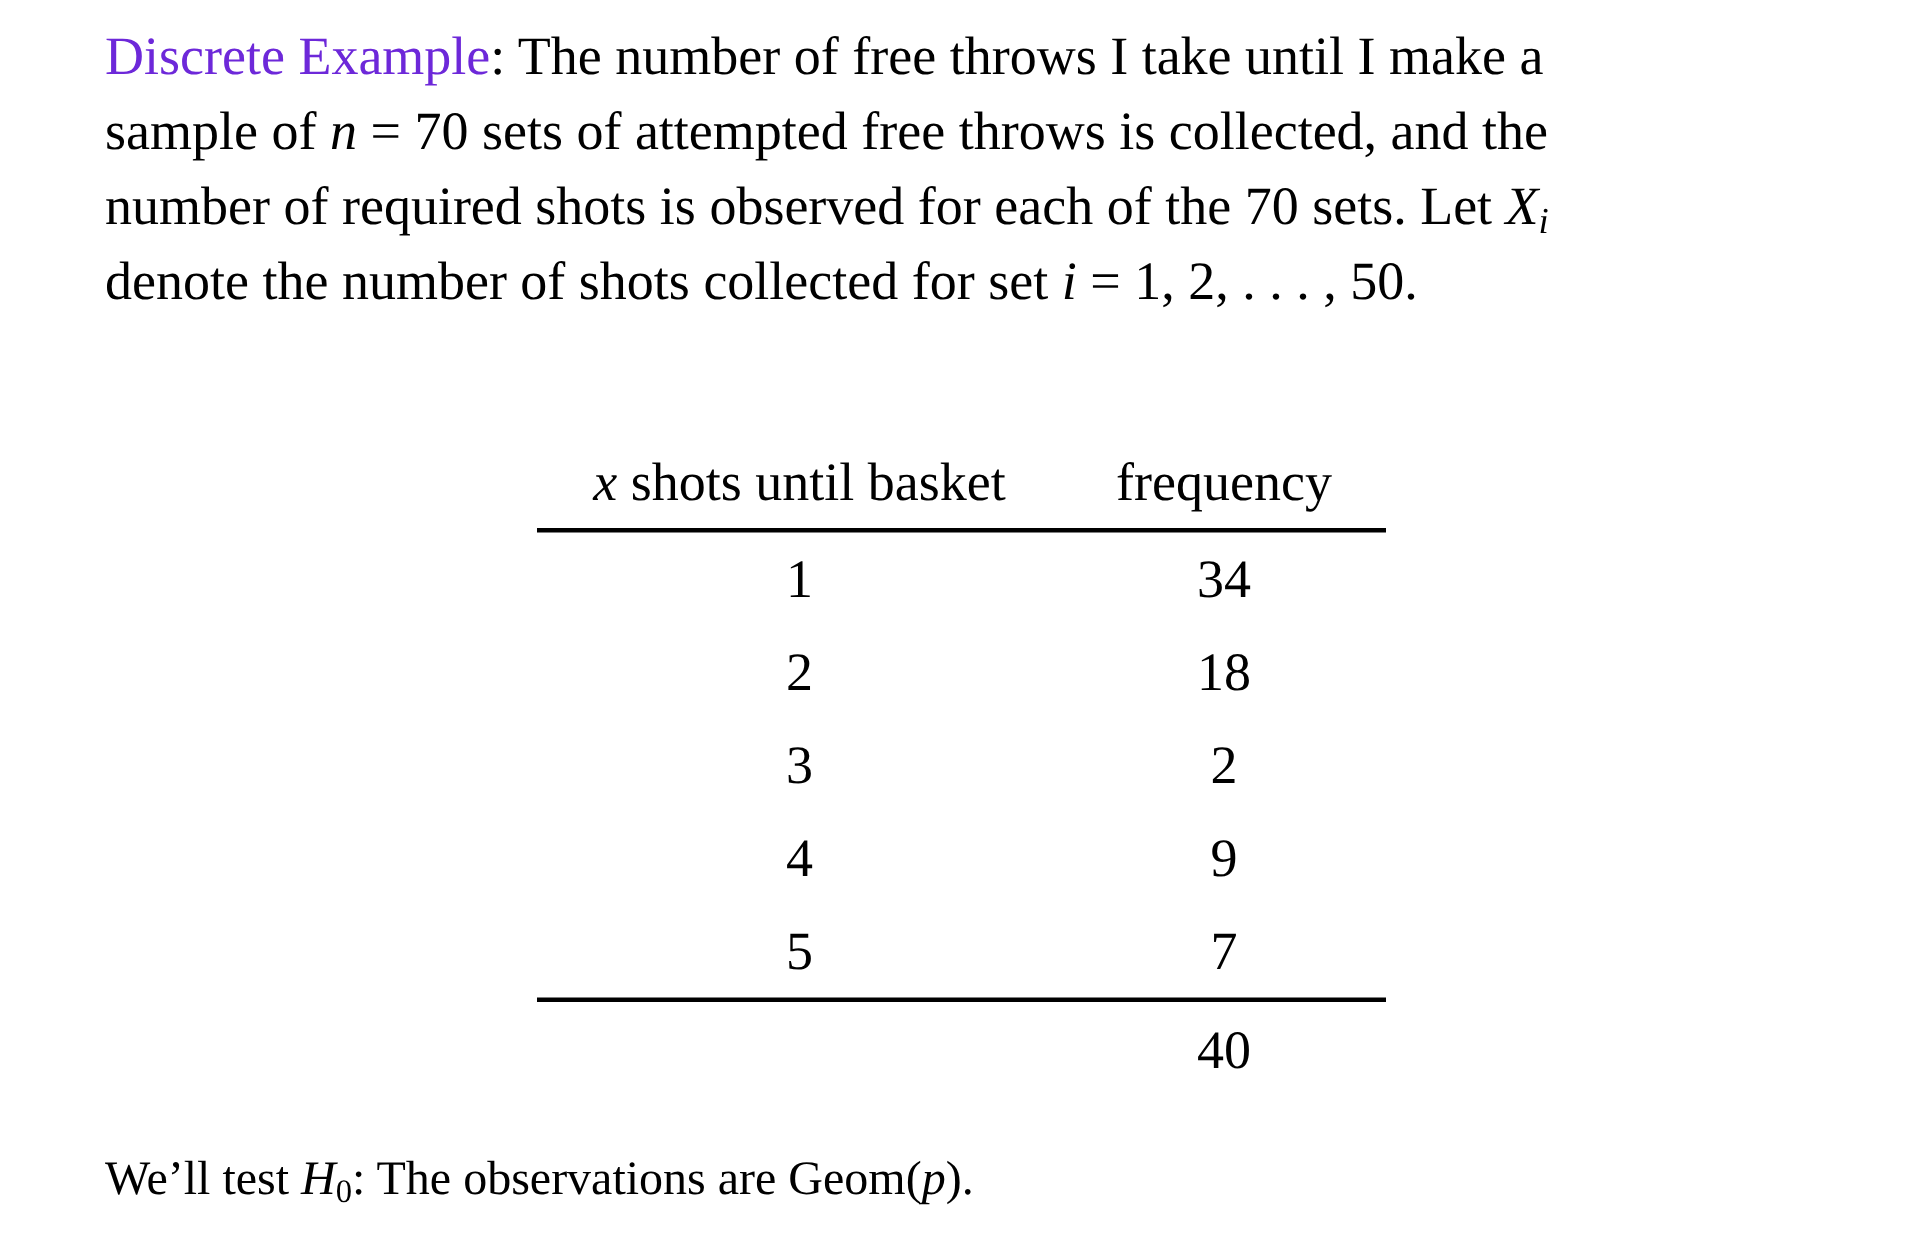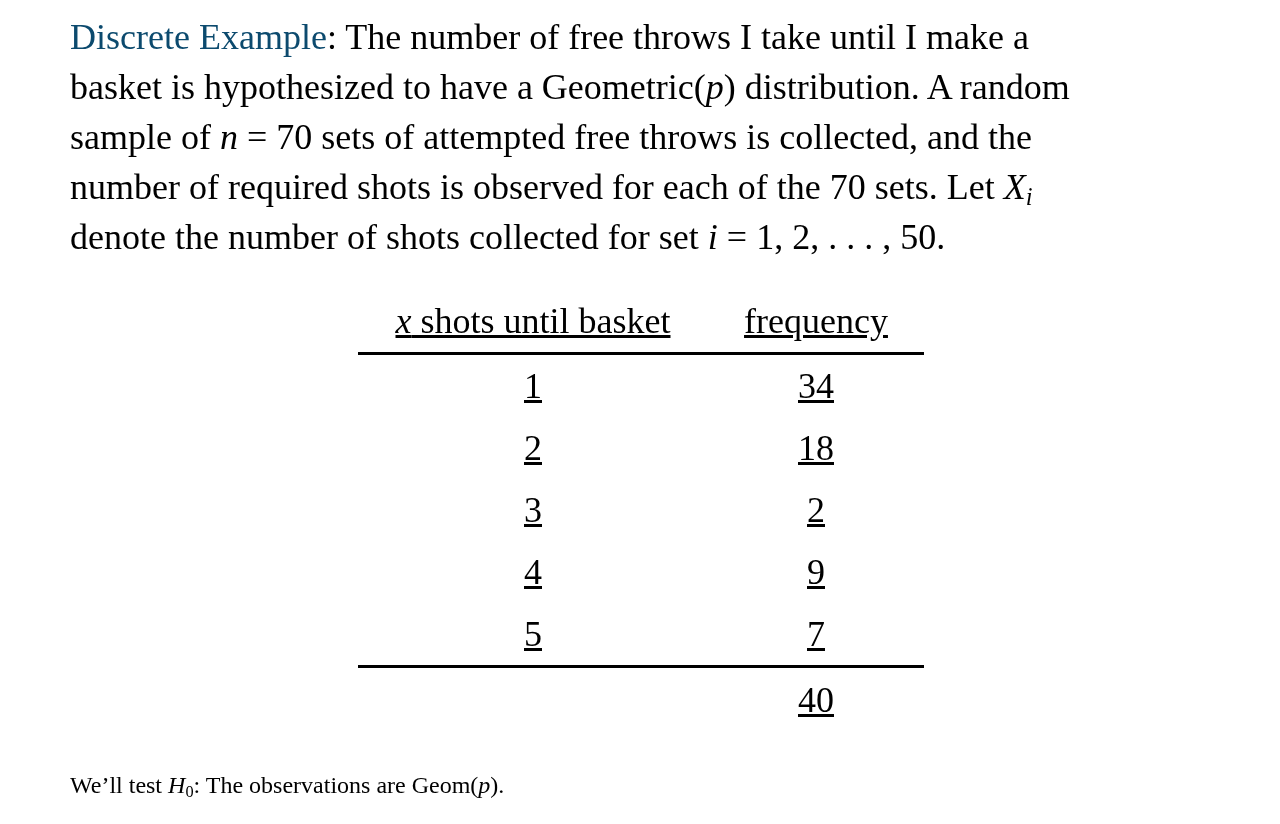--- a/index.html
+++ b/index.html
@@ -20,40 +20,39 @@
     position: absolute;
     left: 70px;
     top: 12px;
     font-size: 36px;
     line-height: 50px;
   }
   .line {
     white-space: pre;
   }
   .blue {
-    color: #0c4a6e;
+    color: #6d28d9;
   }
   .math {
     font-style: italic;
   }
   sub.msub {
     font-size: 68%;
     font-style: italic;
     vertical-align: baseline;
     position: relative;
     top: 0.25em;
     line-height: 0;
   }
   .freq-table {
     position: absolute;
     left: 358px;
     top: 300px;
     width: 566px;
     font-size: 36px;
-    text-decoration: underline;
   }
   .thead {
     display: flex;
     height: 52px;
     align-items: flex-start;
   }
   .col1 { width: 350px; text-align: center; }
   .col2 { width: 216px; text-align: center; }
   .rule {
     height: 3px;
@@ -69,33 +68,32 @@
   .total-row {
     display: flex;
     height: 64px;
     align-items: center;
   }
   .total-row .col1, .total-row .col2 { line-height: 64px; }
   .footer {
     position: absolute;
     left: 70px;
     top: 760px;
-    font-size: 24px;
+    font-size: 32px;
     line-height: 50px;
     white-space: pre;
   }
 </style>
 </head>
 <body>
 
 <div class="slide">
 
   <div class="para">
     <div class="line"><span class="blue">Discrete Example</span><span>: The number of free throws I take until I make a</span></div>
-    <div class="line"><span>basket is hypothesized to have a Geometric(</span><span class="math">p</span><span>) distribution. A random</span></div>
     <div class="line"><span>sample of </span><span class="math">n</span><span> = 70 sets of attempted free throws is collected, and the</span></div>
     <div class="line"><span>number of required shots is observed for each of the 70 sets. Let </span><span class="math">X</span><sub class="msub">i</sub></div>
     <div class="line"><span>denote the number of shots collected for set </span><span class="math">i</span><span> = 1, 2, . . . , 50.</span></div>
   </div>
 
   <div class="freq-table">
     <div class="thead">
       <div class="col1"><span class="math">x</span><span class="line"> shots until basket</span></div>
       <div class="col2">frequency</div>
     </div>

